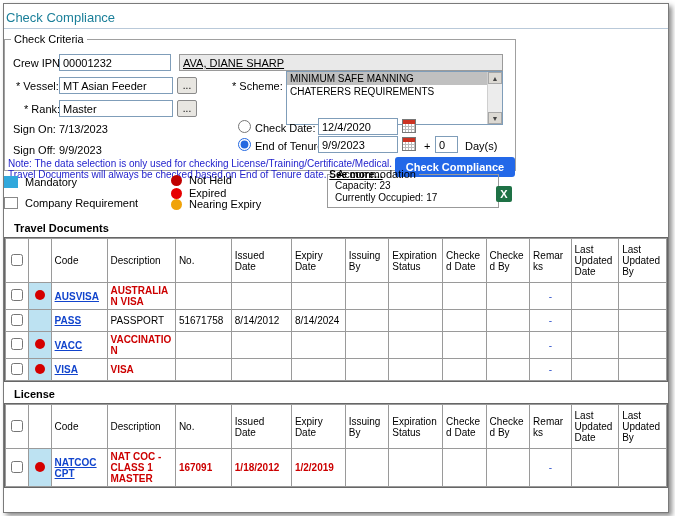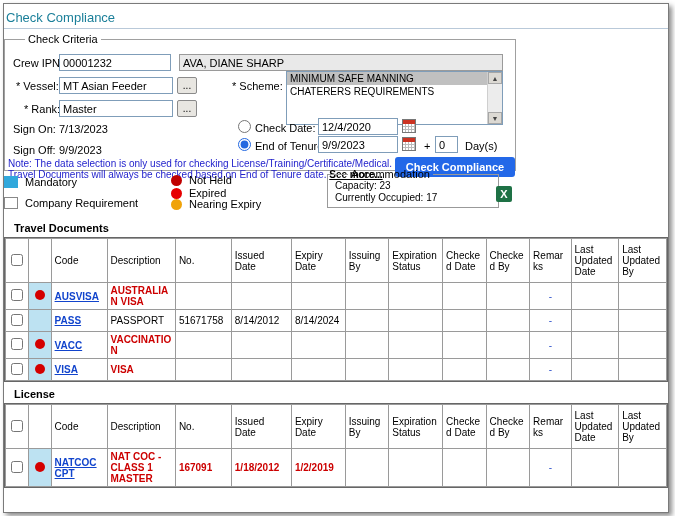--- a/index.html
+++ b/index.html
@@ -6,25 +6,25 @@
   html, body { background: #fff; }
   body { font-family: "Liberation Sans", sans-serif; }
   .page { position: relative; width: 666px; height: 510px; margin: 3px; background: #fff;
           border: 1px solid #7a7a7a; box-shadow: 3px 3px 5px rgba(0,0,0,0.45);
           overflow: hidden; padding: 5px 0; }
   .page-title { color: #1a7f99; font-size: 13px; margin: 1px 0 3px 2px; }
   hr.rule { border: none; border-top: 1px solid #b9c9d9; margin: 0 0 4px 0; }
 
   
   fieldset.criteria { position: relative; border: 1px solid #a0a0a0; width: 512px; height: 138px; }
-  fieldset legend { font-size: 11px; margin-left: 20px; padding: 0 3px; color: #000; }
+  fieldset legend { font-size: 11px; margin-left: 6px; padding: 0 3px; color: #000; }
   .lbl, .val { position: absolute; font-size: 11px; color: #000; white-space: nowrap; }
   input.txt { position: absolute; height: 17px; border: 1px solid #7f9db9; font-size: 11px;
               padding: 1px 3px; font-family: inherit; background: #fff; }
-  input.txt.ro { background: #e9e9e9; border: 1px solid #9a9a9a; }
+  input.txt.ro { background: #e9e9e9; border: 1px solid #9a9a9a; text-decoration: underline; }
   button.browse { position: absolute; width: 20px; height: 17px; font-size: 10px; line-height: 8px;
                   background: #e8e6e1; border: 1px solid #8a8a8a; border-radius: 2px; cursor: pointer; }
   .scheme-box { position: absolute; left: 281px; top: 26px; width: 217px; height: 54px;
                 border: 1px solid #7f9db9; background: #fff; display: flex; }
   .scheme-opts { flex: 1; overflow: hidden; }
   .opt { font-size: 10px; padding: 1px 3px; white-space: nowrap; }
   .opt.selected { background: #c0c0c0; }
   .scheme-scroll { width: 15px; background: #ececec; border-left: 1px solid #cfcfcf;
                    display: flex; flex-direction: column; justify-content: space-between; }
   .arr { display: block; width: 100%; height: 12px; background: #dcd9d3; border: 1px solid #a7a7a7;

